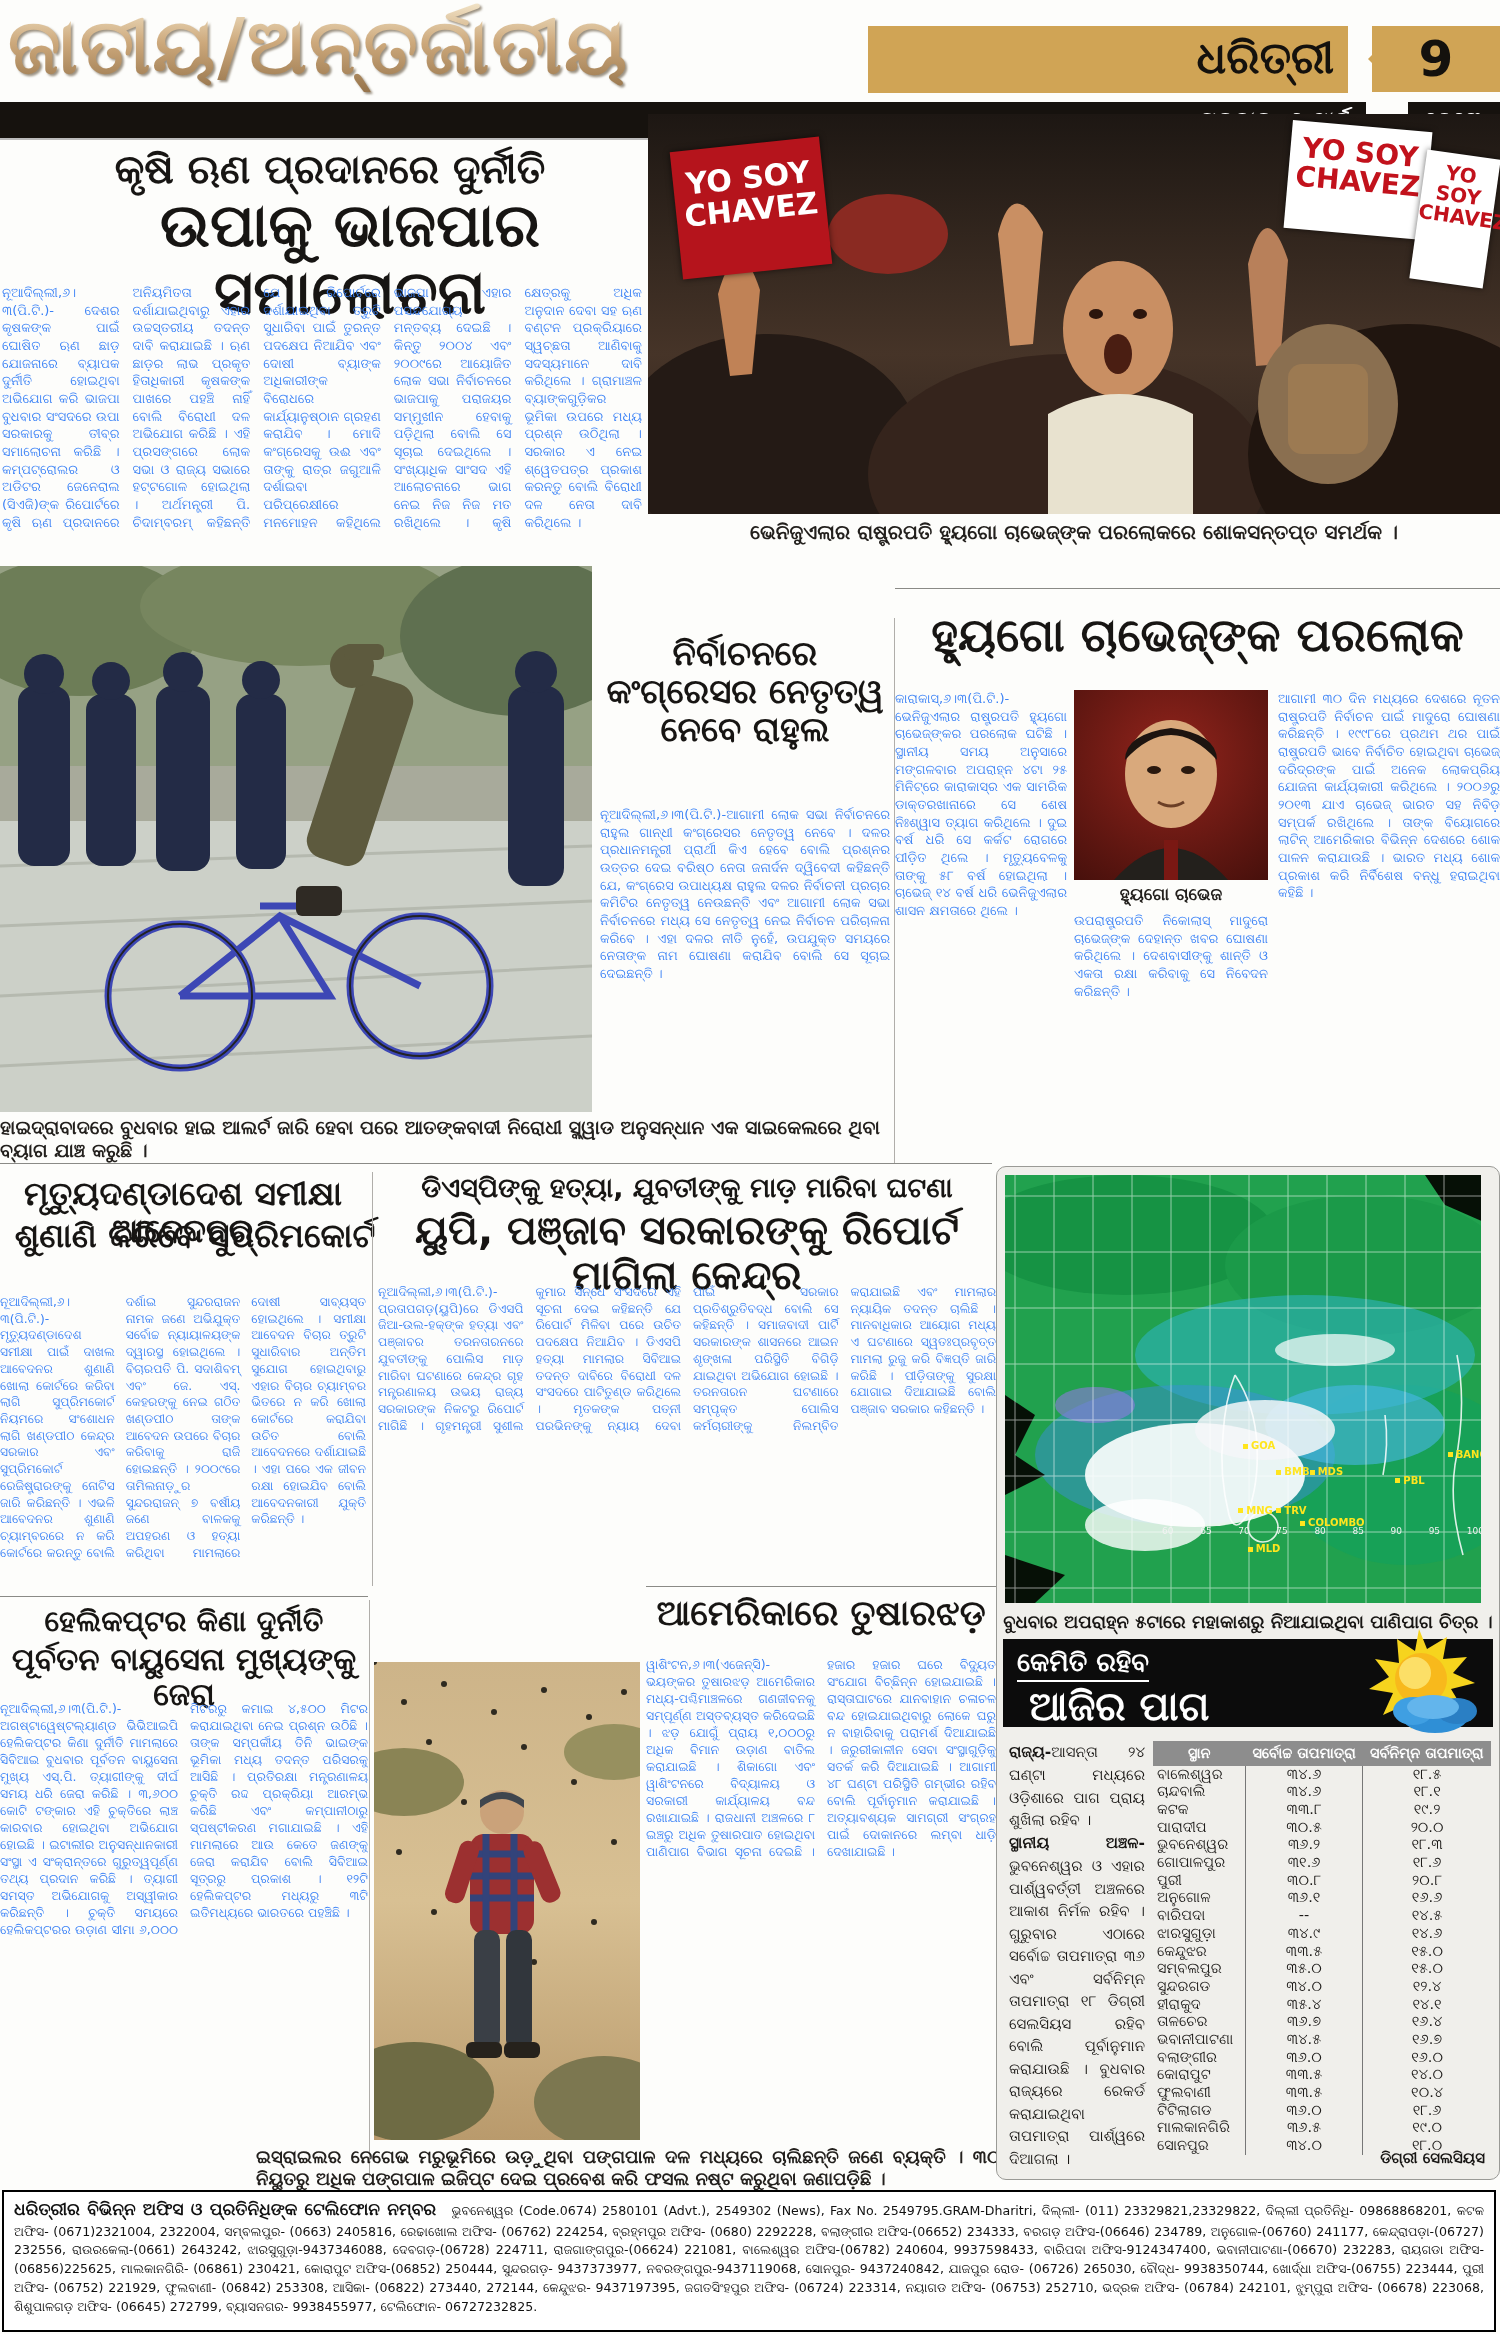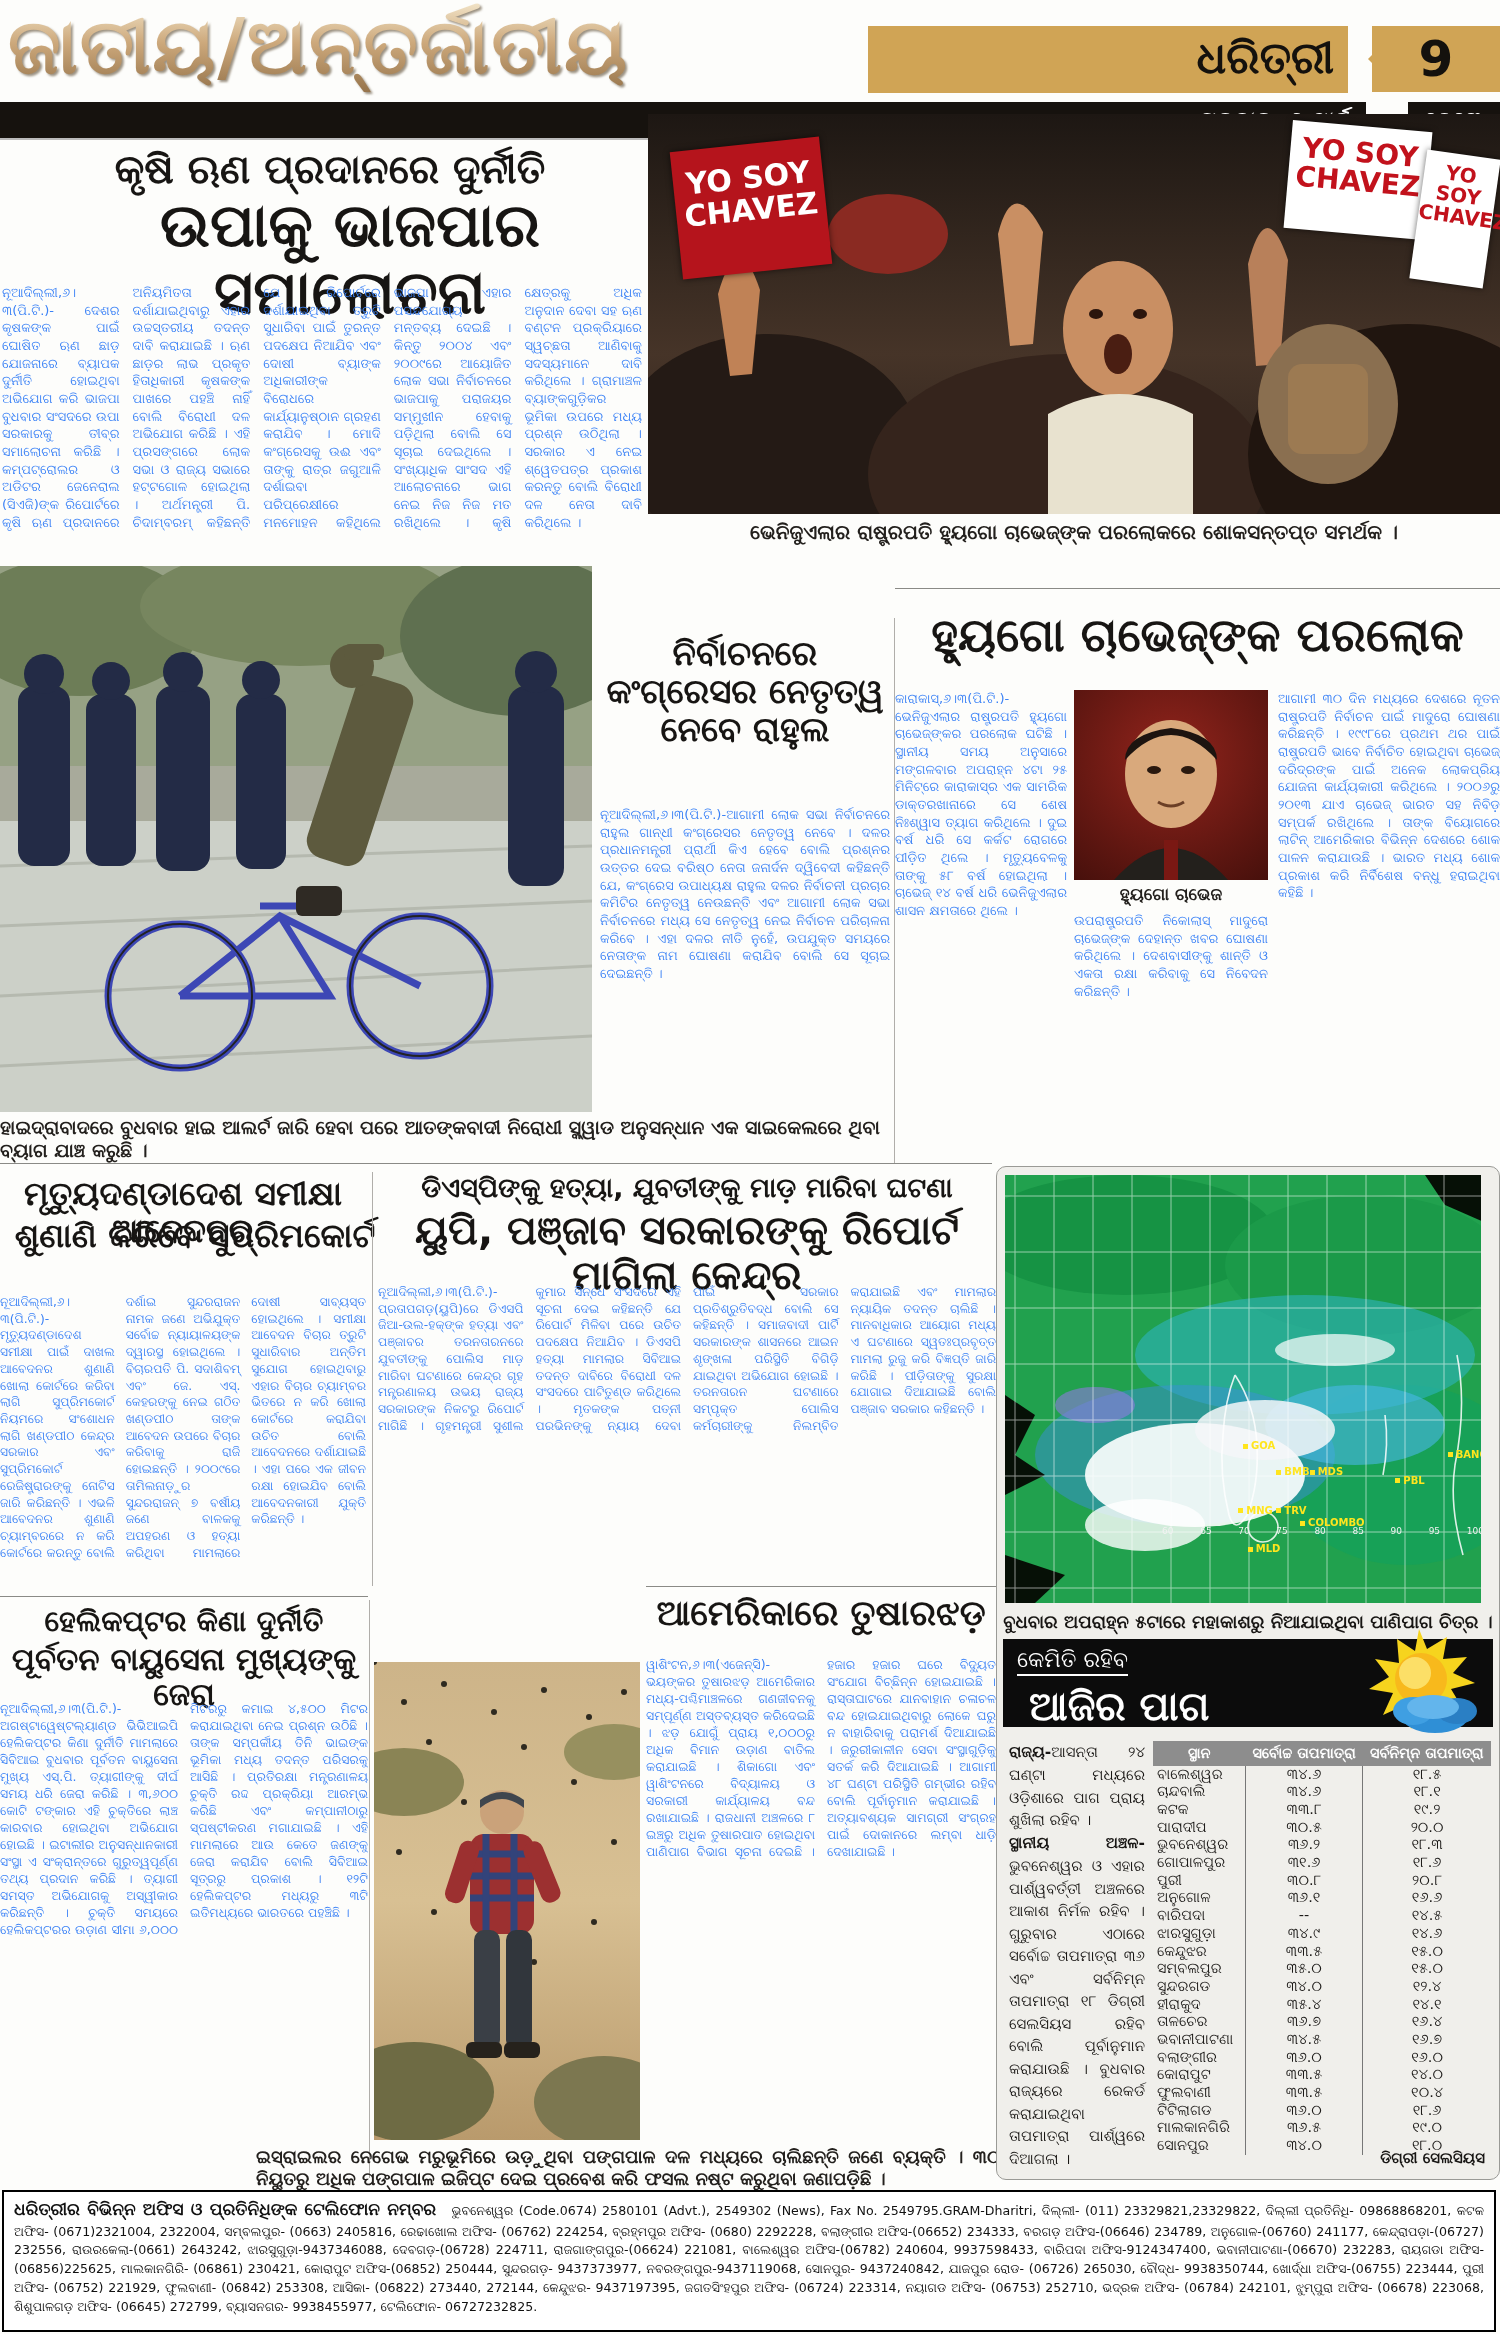--- a/index.html
+++ b/index.html
@@ -69,21 +69,21 @@
   .locust-caption{left:256px;top:2146px;width:744px;font-size:18px;text-align:justify;}
   
   .weather-panel{left:996px;top:1166px;width:504px;height:1014px;background:#f0efeb;
     border:1px solid #9a9a96;border-radius:10px;box-sizing:border-box;}
   .sat-map{position:absolute;left:8px;top:8px;width:476px;height:428px;overflow:hidden;background:#21a14e;}
   .maplabel{position:absolute;color:#ffe51e;font-size:10px;font-weight:bold;white-space:nowrap;}
   .maplabel::before{content:'';display:inline-block;width:5px;height:5px;background:#ffe51e;margin-right:3px;vertical-align:middle;}
   .gridlabel{position:absolute;color:#f2f2f2;font-size:9px;}
   .map-caption{position:absolute;left:0;top:444px;width:100%;text-align:center;font-size:18px;font-weight:bold;}
   .weather-header{position:absolute;left:6px;top:472px;width:490px;height:88px;background:#0c0c0c;color:#fff;}
-  .wh-line1{position:absolute;left:14px;top:8px;font-size:22px;font-weight:normal;border-bottom:2px solid #fff;padding-bottom:2px;}
+  .wh-line1{position:absolute;left:14px;top:8px;font-size:26px;font-weight:bold;border-bottom:2px solid #fff;padding-bottom:2px;}
   .wh-line2{position:absolute;left:26px;top:44px;font-size:40px;font-weight:bold;}
   .wh-icon{position:absolute;right:6px;top:-12px;}
   .weather-notes{position:absolute;left:12px;top:574px;width:136px;font-size:15px;line-height:1.5;text-align:justify;}
   .weather-notes b{font-size:15.5px;}
   .weather-table{position:absolute;left:156px;top:574px;width:338px;border-collapse:collapse;}
   .weather-table th{background:#8d8d8d;color:#fff;font-size:14.5px;padding:4px 2px;line-height:1.15;}
   .weather-table td{font-size:14.5px;padding:0 4px;line-height:1.22;color:#1c1a18;}
   .weather-table td+td{border-left:1px solid #777;text-align:center;}
   .degree-note{position:absolute;right:14px;top:982px;font-size:15px;font-weight:bold;}
   

